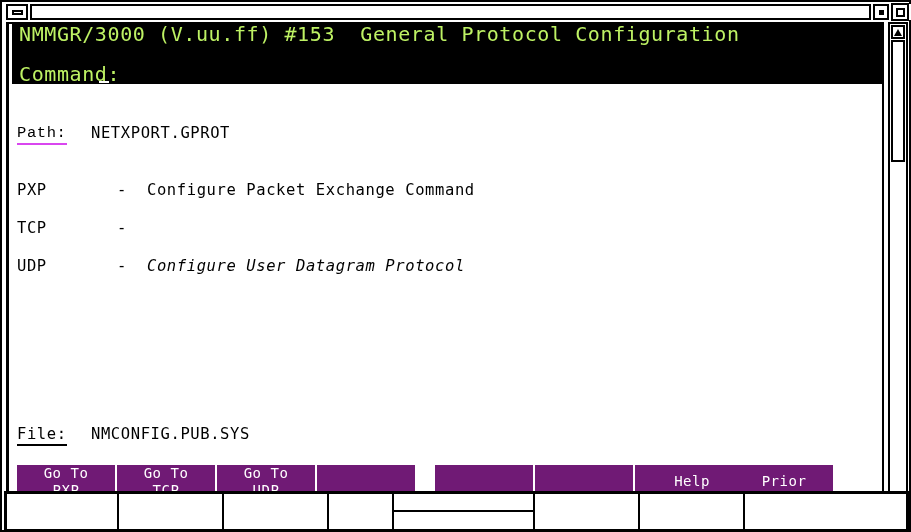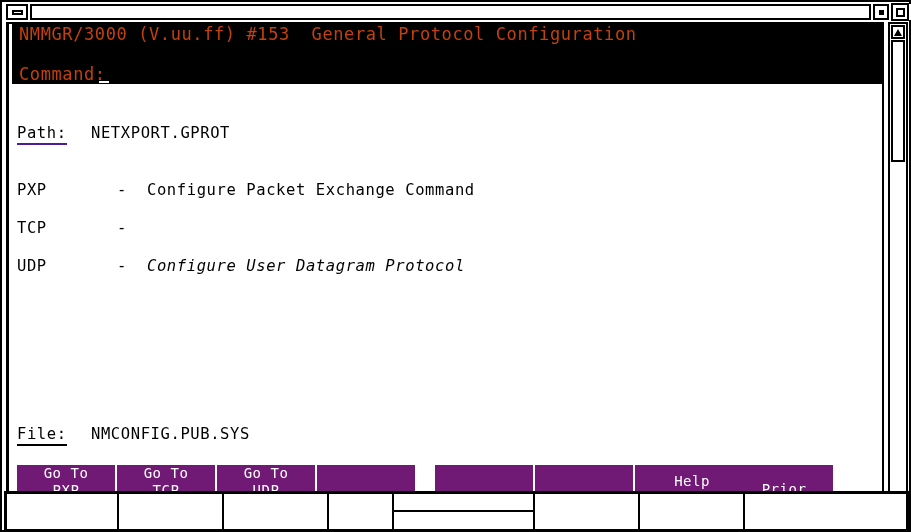--- a/index.html
+++ b/index.html
@@ -113,25 +113,25 @@
     position: absolute;
     left: 3px; top: 0px;
     width: 875px;
     height: 60px;
     background: #000000;
     color: #ffffff;
   }
   .hdr-line {
     position: absolute;
     left: 7px;
-    font-size: 17px;
+    font-size: 20px;
     line-height: 20px;
     letter-spacing: 0.6px;
     white-space: pre;
-    color: #c2410c;
+    color: #bef264;
     text-align: center;
   }
   #hdr-line-1 { top: 0px; }
   #hdr-line-2 { top: 20px; }
   #hdr-line-3 { top: 40px; }
   #command-cursor {
     position: absolute;
     left: 87px;
     top: 57px;
     width: 10px;
@@ -143,22 +143,23 @@
   .body-line {
     position: absolute;
     font-size: 15.5px;
     line-height: 20px;
     letter-spacing: 0.6px;
     white-space: pre;
     color: #000000;
   }
   #path-label {
     left: 8px; top: 99px;
-    border-bottom: 2px solid #4c1d95;
+    border-bottom: 2px solid #d946ef;
     padding-bottom: 0px;
+    font-family: Liberation Mono, monospace;
   }
   #path-value { left: 82px; top: 99px; }
 
   #menu-pxp-code  { left: 8px;  top: 156px; }
   #menu-pxp-dash  { left: 108px; top: 156px; }
   #menu-pxp-desc  { left: 138px; top: 156px; }
 
   #menu-tcp-code  { left: 8px;  top: 194px; }
   #menu-tcp-dash  { left: 108px; top: 194px; }
   #menu-tcp-desc  { left: 138px; top: 194px; }
@@ -354,21 +355,21 @@
           <span class="l2"></span>
         </div>
         <div class="fkey" id="fkey-6" style="left: 523px; width: 98px;">
           <span class="l1"></span>
           <span class="l2"></span>
         </div>
         <div class="fkey" id="fkey-7" style="left: 623px; width: 114px; padding-top: 8px;">
           <span class="l1">Help</span>
           <span class="l2"></span>
         </div>
-        <div class="fkey" id="fkey-8" style="left: 723px; width: 98px; padding-top: 16px;">
+        <div class="fkey" id="fkey-8" style="left: 723px; width: 98px; padding-top: 8px;">
           <span class="l1">Prior</span>
           <span class="l2">Screen</span>
         </div>
       </div>
 
     </div>
 
     <div id="scrollbar">
       <div id="scroll-up">
         <div class="arrow-up"></div>

